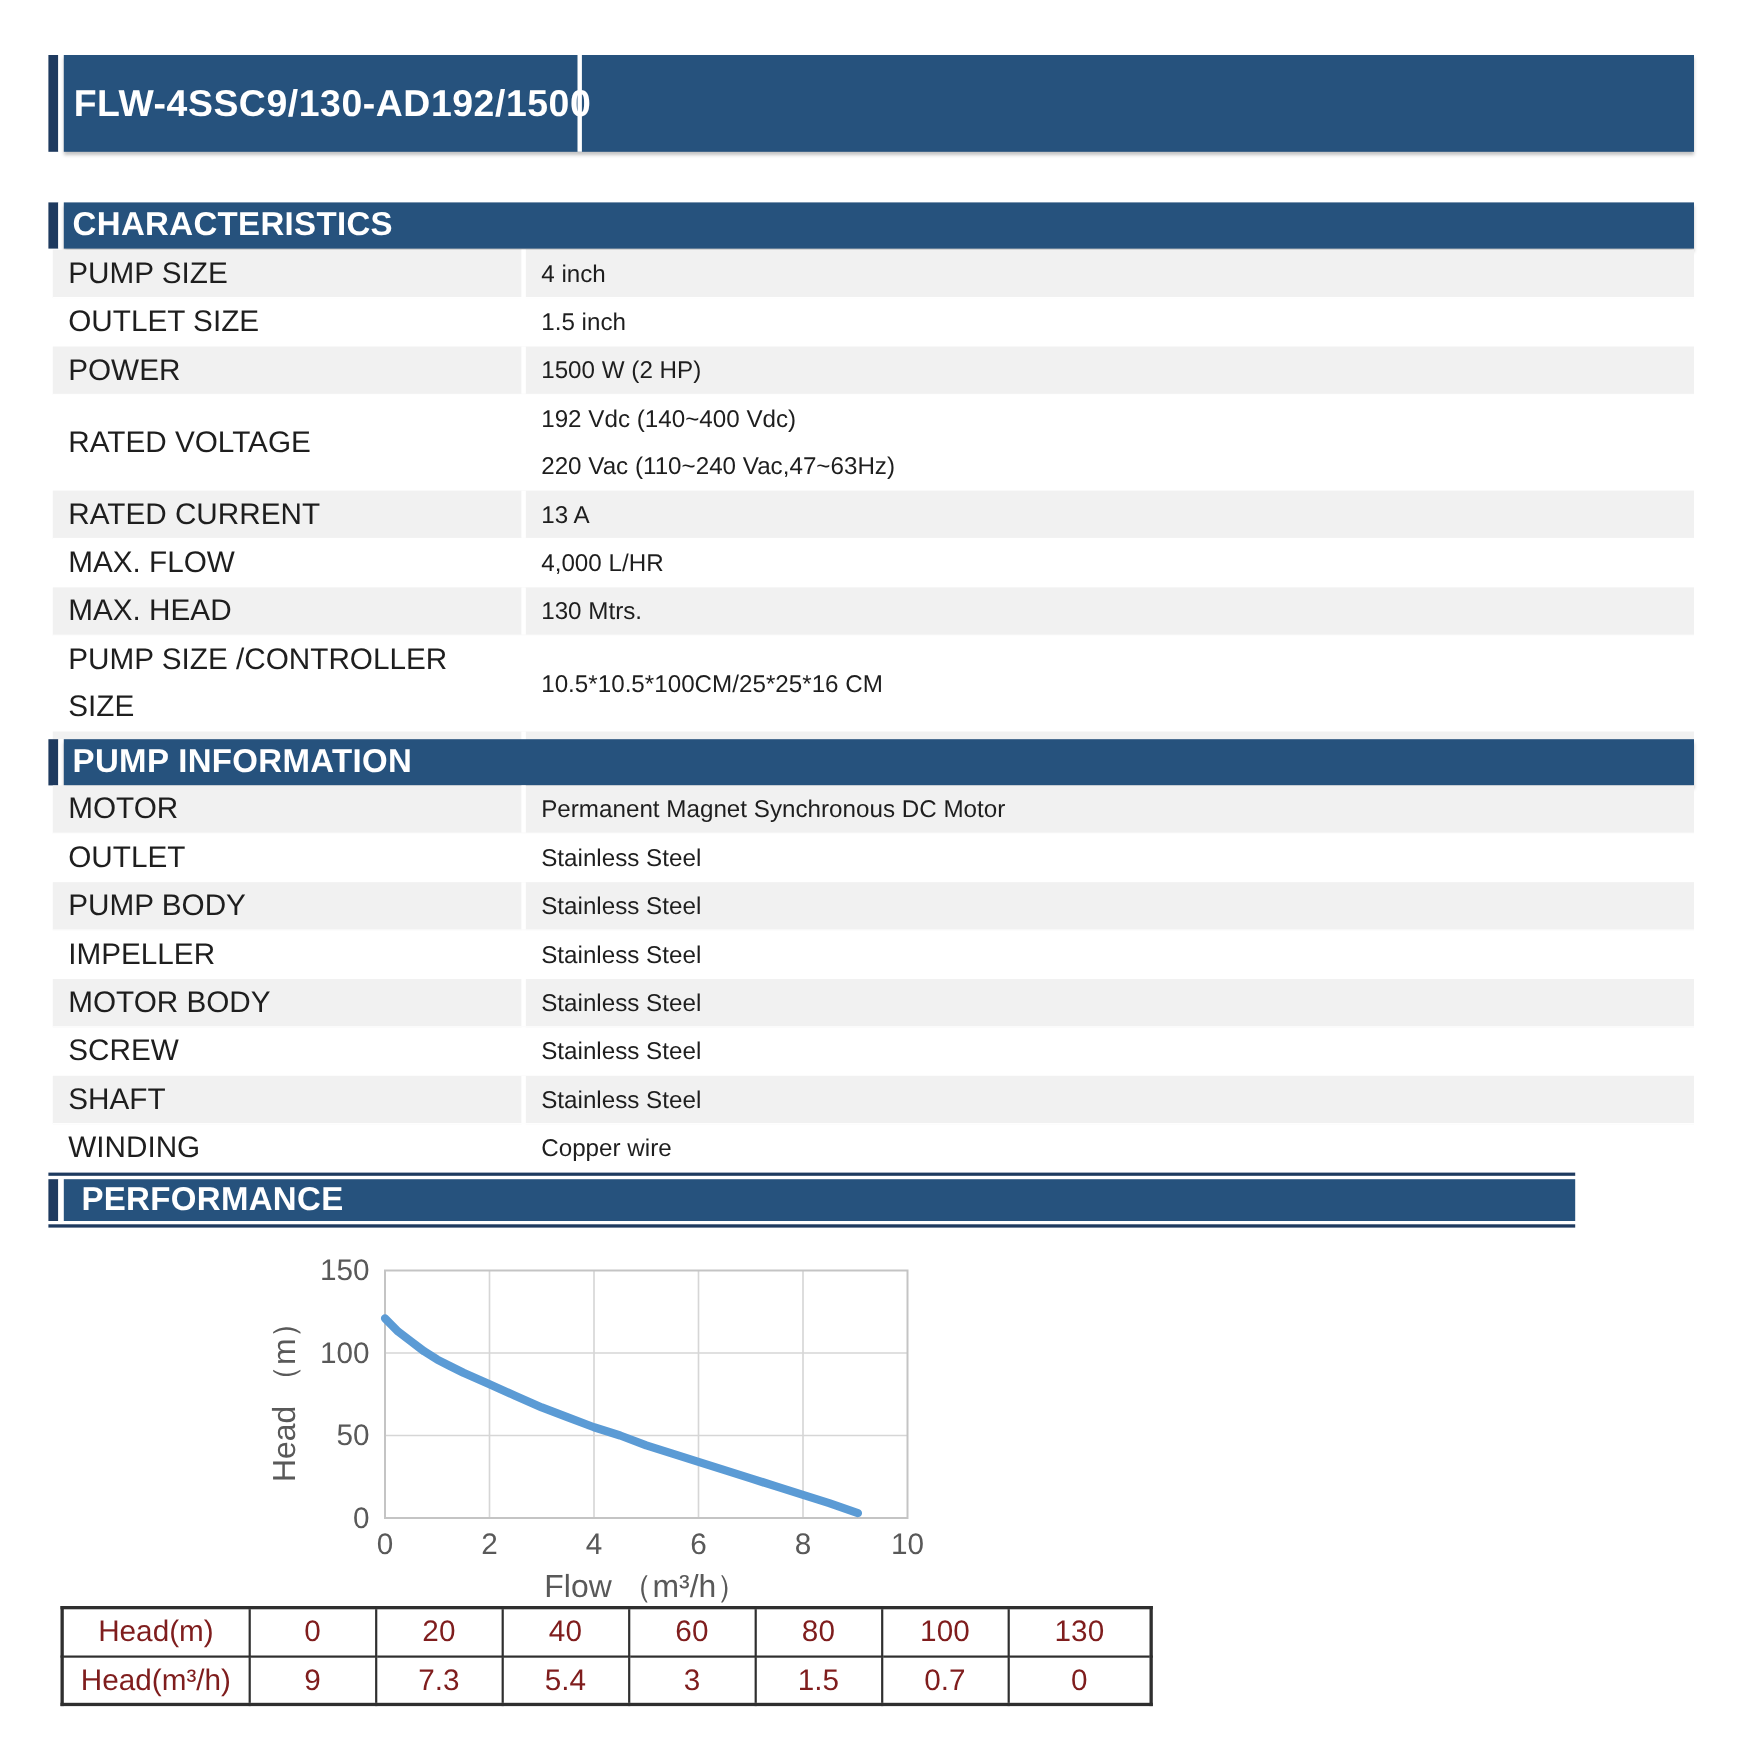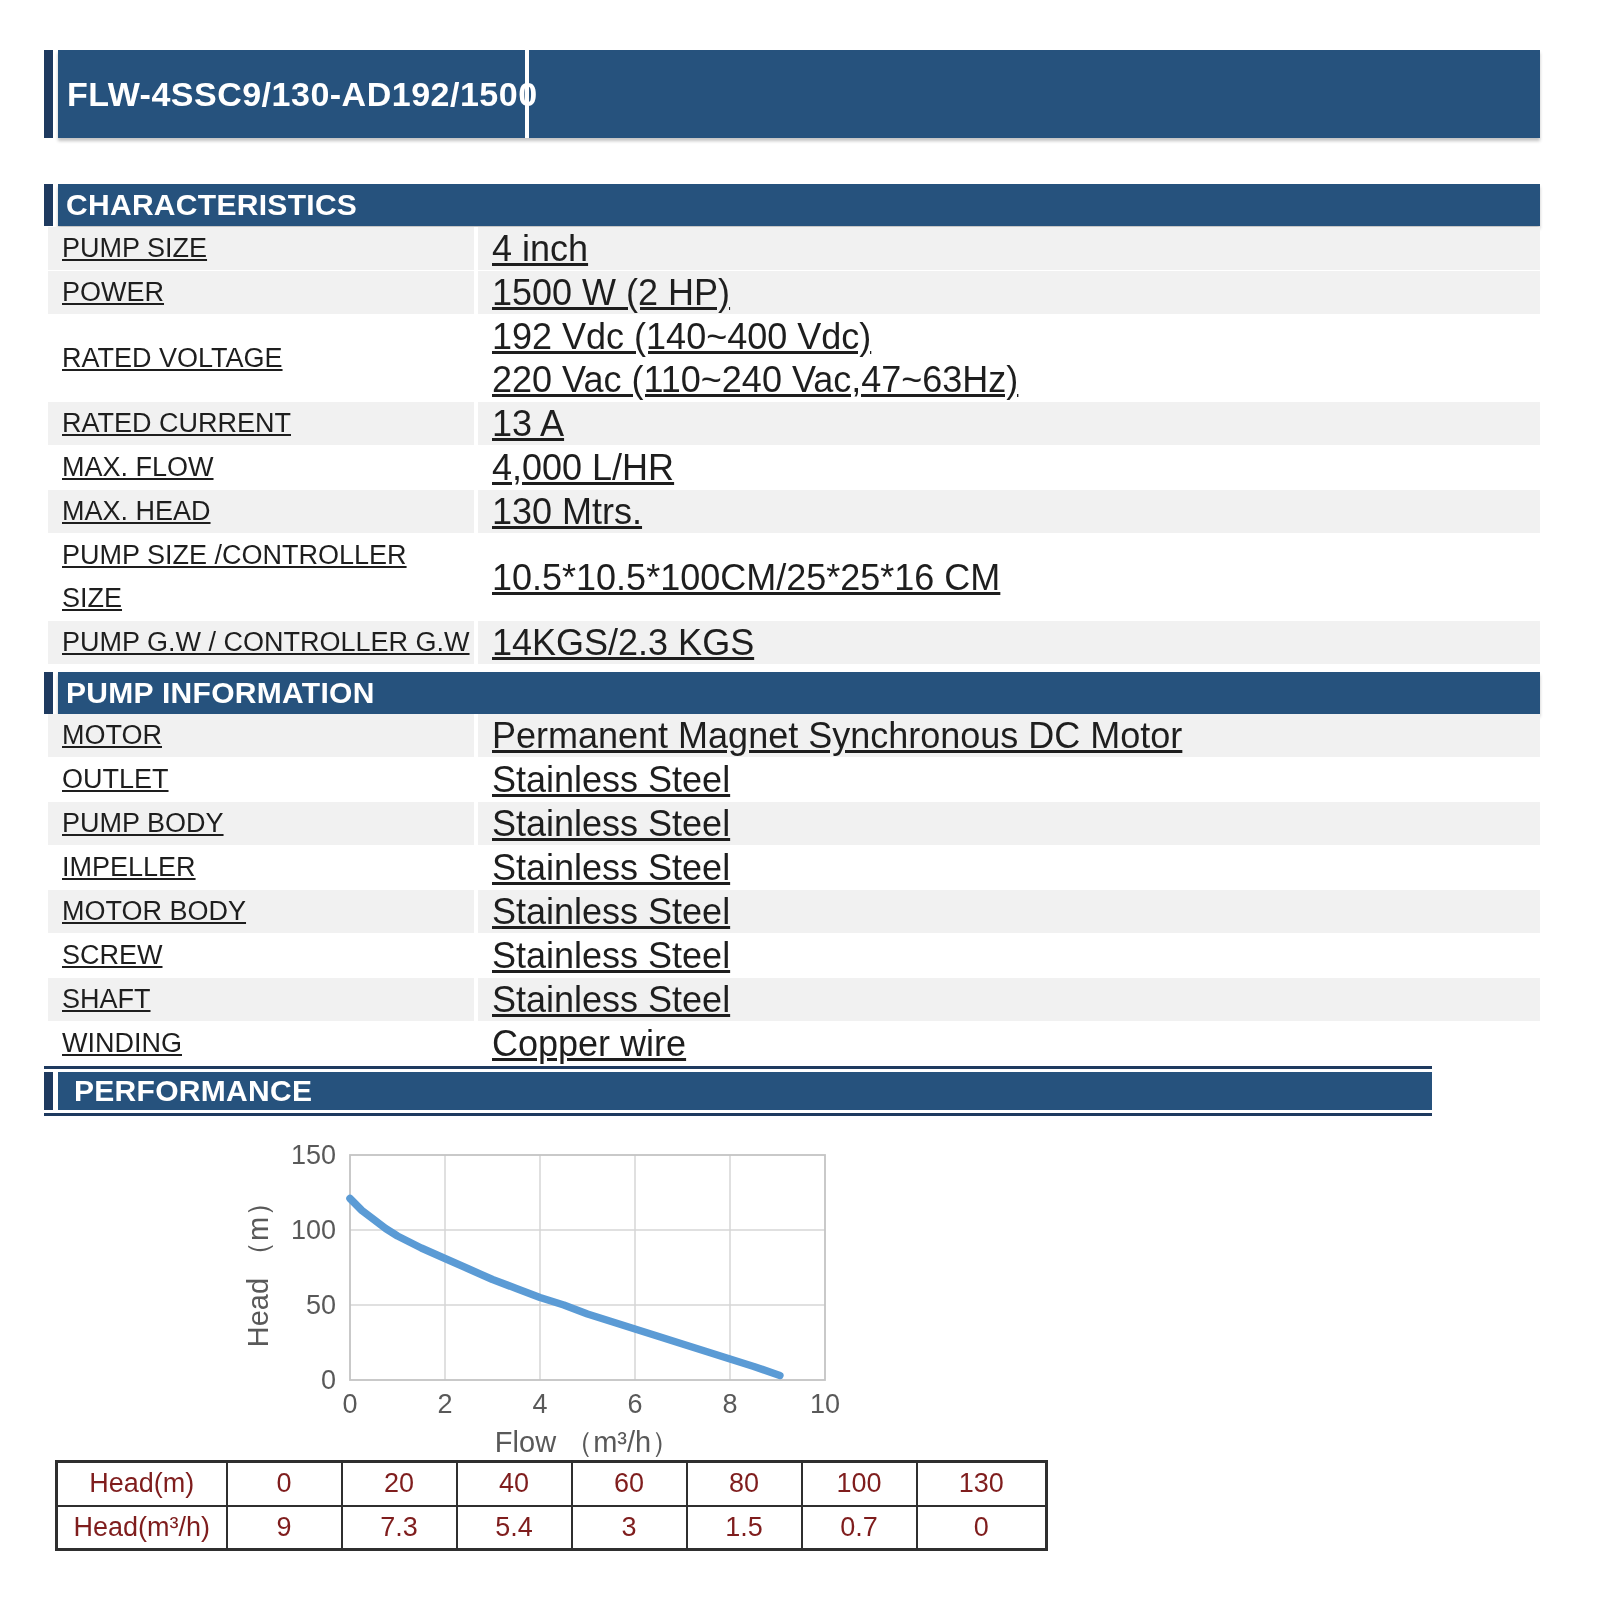--- a/index.html
+++ b/index.html
@@ -37,24 +37,24 @@
   .perfblock .wgap{height:3px;background:#fff;}
   .perfblock .mid{display:flex;height:38px;}
   .perfblock .strip{width:9px;background:var(--navy);}
   .perfblock .gap{width:5px;background:#fff;}
   .perfblock .fill{flex:1;background:var(--bar);color:#fff;font-size:30px;font-weight:700;
                    display:flex;align-items:center;padding-left:16px;letter-spacing:.3px;}
   
   .rows{position:absolute;left:48px;width:1492px;}
   #rows-characteristics{top:227px;}
   #rows-pumpinfo{top:714px;}
-  .row{display:flex;min-height:44px;align-items:center;border-bottom:1px solid #fff;text-decoration:underline;}
+  .row{display:flex;min-height:44px;align-items:center;border-bottom:1px solid #fff;}
   .row.alt{background:var(--rowgray);}
   .row .lbl{width:426px;flex:0 0 426px;padding-left:14px;font-size:27px;line-height:43px;color:var(--ink);}
-  .row .val{flex:1;border-left:4px solid #fff;padding-left:14px;font-size:36px;line-height:43px;
+  .row .val{flex:1;border-left:4px solid #fff;padding-left:14px;font-size:22px;line-height:43px;
             white-space:pre-line;align-self:stretch;display:flex;align-items:center;color:var(--ink);}
   
   #chart{position:absolute;left:230px;top:1118px;}
   
   .perftable{position:absolute;left:55px;top:1460px;border-collapse:collapse;table-layout:fixed;}
   .perftable td{border:2px solid var(--tblborder);text-align:center;font-size:27px;height:44px;
                 color:#7f1d1d;background:#fff;}
   .perftable{border:3px solid var(--tblborder);}
 </style>
 </head>
@@ -77,20 +77,24 @@
   </div>
 </div>
 
 <div class="rows" id="rows-characteristics">
 
     <div class="row alt">
       <div class="lbl">PUMP SIZE</div>
       <div class="val">4 inch</div>
     </div>
 
+    <div class="row">
+      <div class="lbl">OUTLET SIZE</div>
+      <div class="val">1.5 inch</div>
+    </div>
 
     <div class="row alt">
       <div class="lbl">POWER</div>
       <div class="val">1500 W (2 HP)</div>
     </div>
 
     <div class="row">
       <div class="lbl">RATED VOLTAGE</div>
       <div class="val">192 Vdc (140~400 Vdc)
 220 Vac (110~240 Vac,47~63Hz)</div>

